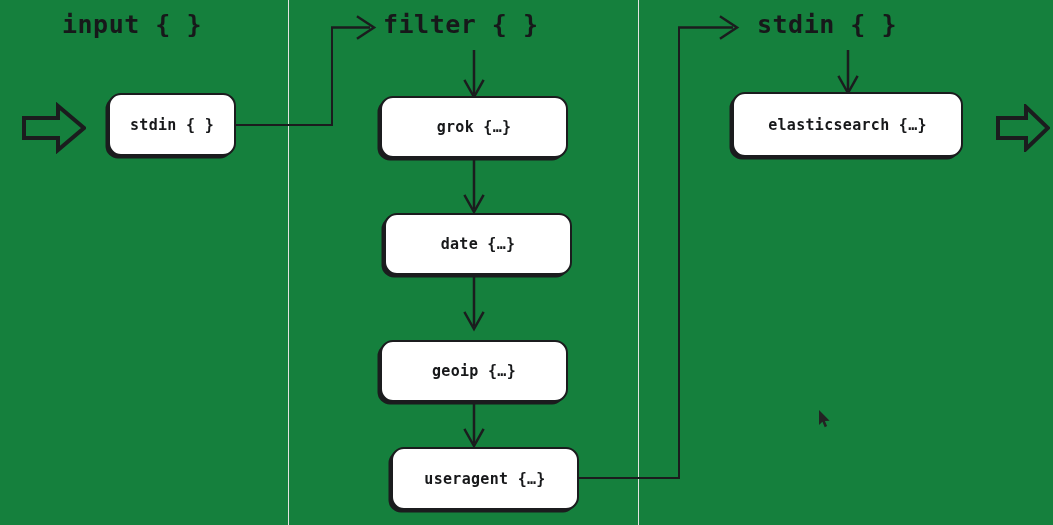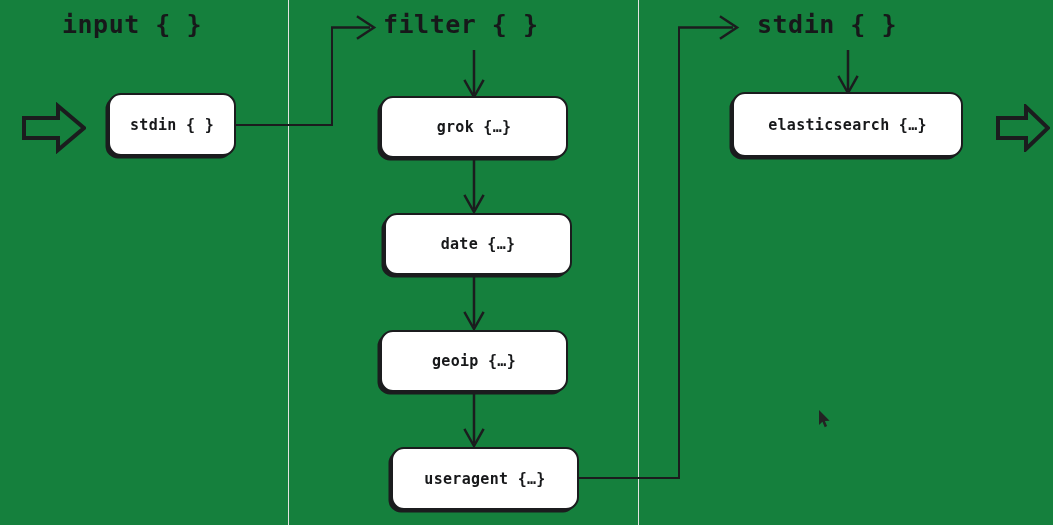--- a/index.html
+++ b/index.html
@@ -146,21 +146,21 @@
   </div>
 
   <div class="node" style="left:380px; top:96px; width:188px; height:62px;text-align:center;">
     <span class="node-label">grok {…}</span>
   </div>
 
   <div class="node" style="left:384px; top:213px; width:188px; height:62px;">
     <span class="node-label">date {…}</span>
   </div>
 
-  <div class="node" style="left:380px; top:330px; width:188px; height:62px;">
+  <div class="node" style="left:380px; top:340px; width:188px; height:62px;">
     <span class="node-label">geoip {…}</span>
   </div>
 
   <div class="node" style="left:391px; top:447px; width:188px; height:63px;">
     <span class="node-label">useragent {…}</span>
   </div>
 
   <div class="node" style="left:732px; top:92px; width:231px; height:65px;">
     <span class="node-label">elasticsearch {…}</span>
   </div>

